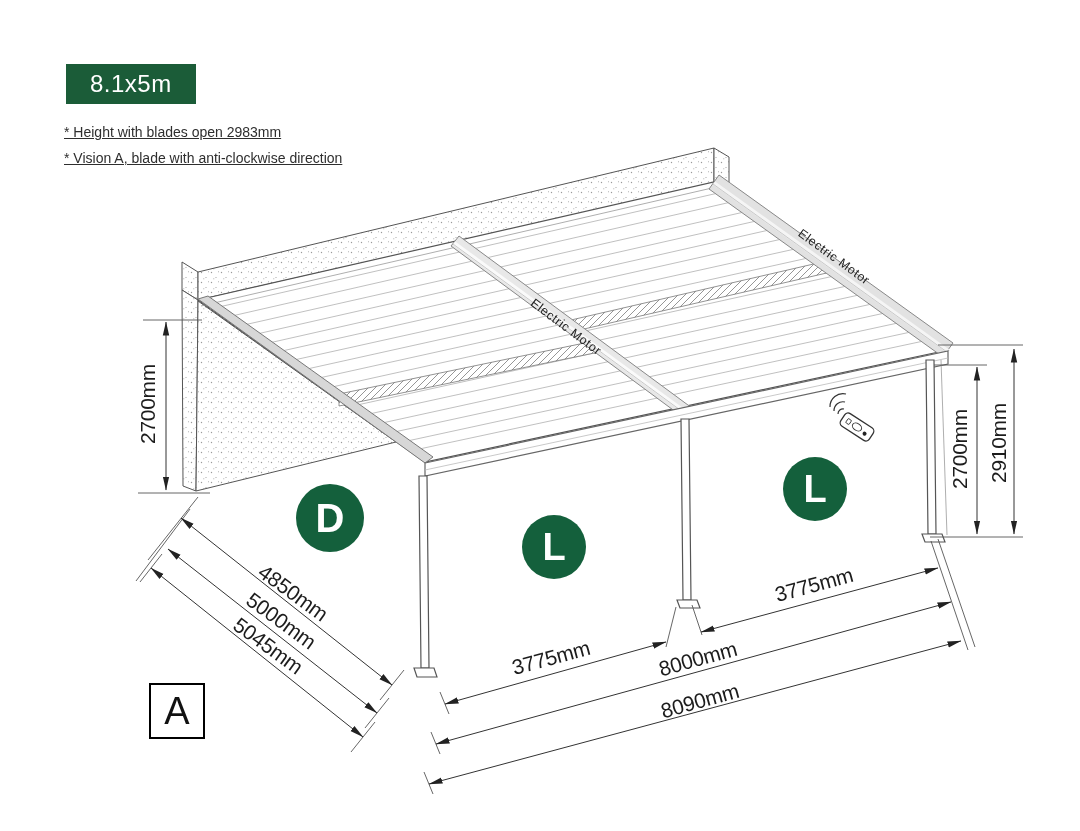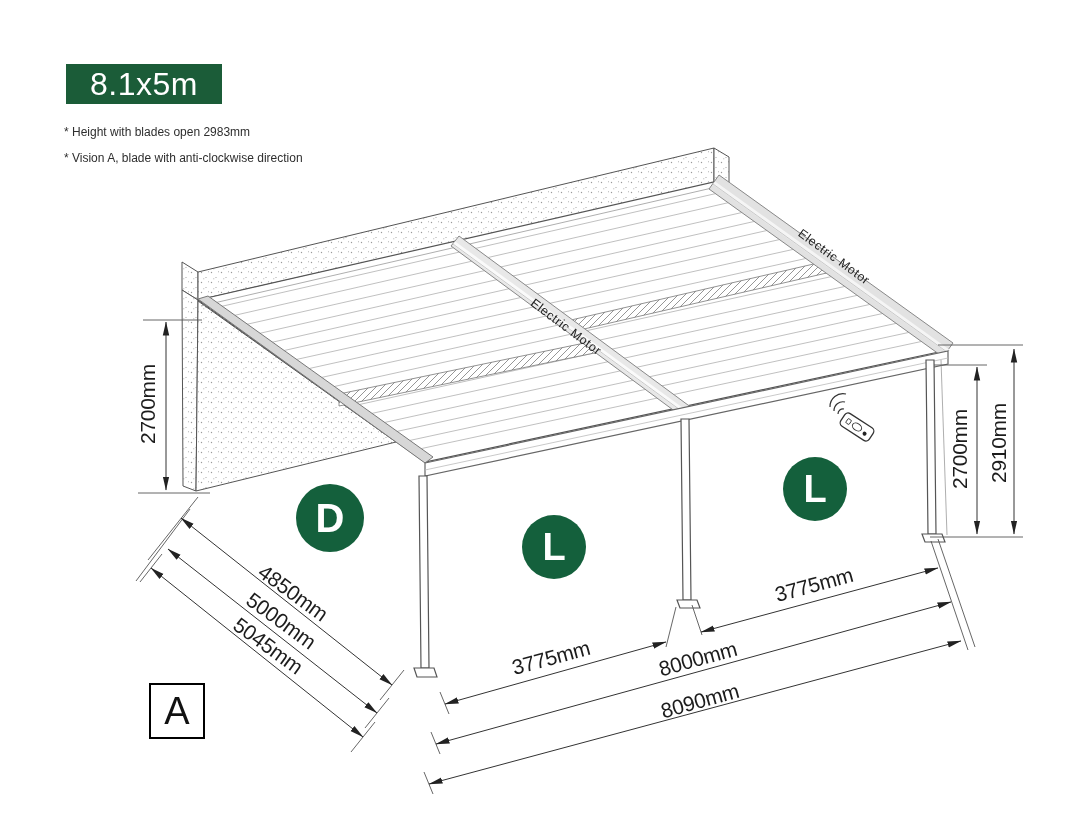--- a/index.html
+++ b/index.html
@@ -3,23 +3,23 @@
 <meta charset="utf-8">
 <style>
   html,body{margin:0;padding:0;background:#fff;}
   .stage{
     position:relative;width:1080px;height:831px;background:#fff;overflow:hidden;
     font-family:"Liberation Sans", sans-serif;
   }
   .badge{
     position:absolute;left:66px;top:64px;height:40px;padding:0 24px;
     display:flex;align-items:center;justify-content:center;
-    color:#fff;font-size:32px;font-weight:500;letter-spacing:.5px;
-  }
-  .notes{position:absolute;left:64px;top:119px;color:#2e2e2e;font-size:12px;line-height:26px;}
+    color:#fff;font-size:24px;font-weight:500;letter-spacing:.5px;
+  }
+  .notes{position:absolute;left:64px;top:119px;color:#2e2e2e;font-size:14px;line-height:26px;text-decoration:underline;}
   .dim-label{
     position:absolute;white-space:nowrap;color:#1c1c1c;font-size:21px;letter-spacing:-0.3px;
   }
   .motor-label{
     position:absolute;white-space:nowrap;color:#222;font-size:12.5px;letter-spacing:.6px;
   }
   .marker{
     position:absolute;border-radius:50%;display:flex;align-items:center;justify-content:center;
     color:#fff;font-weight:700;
   }

